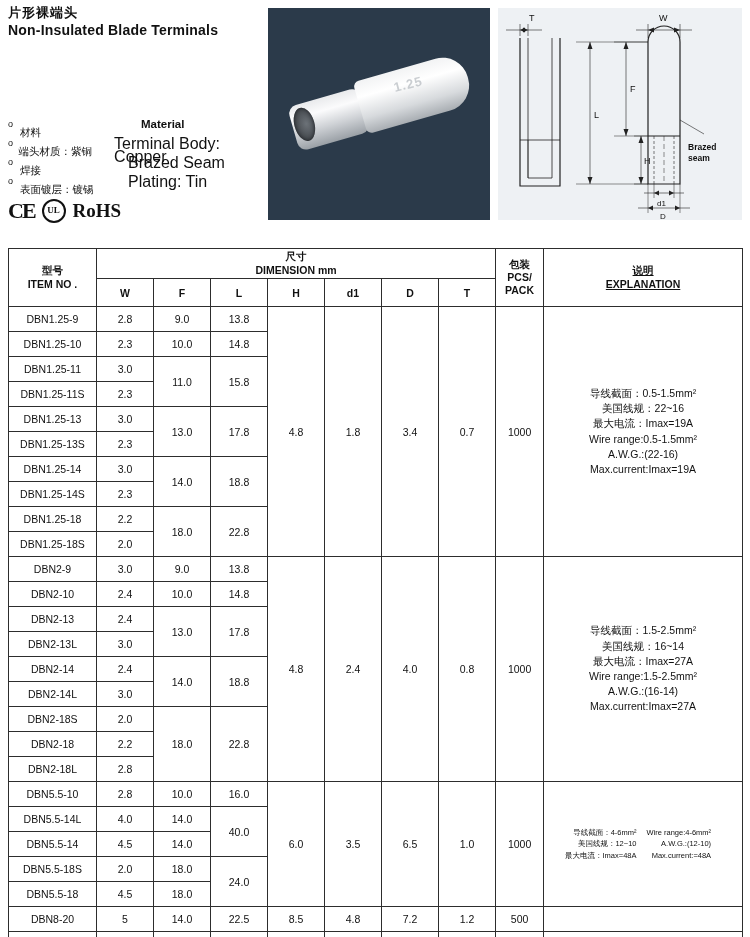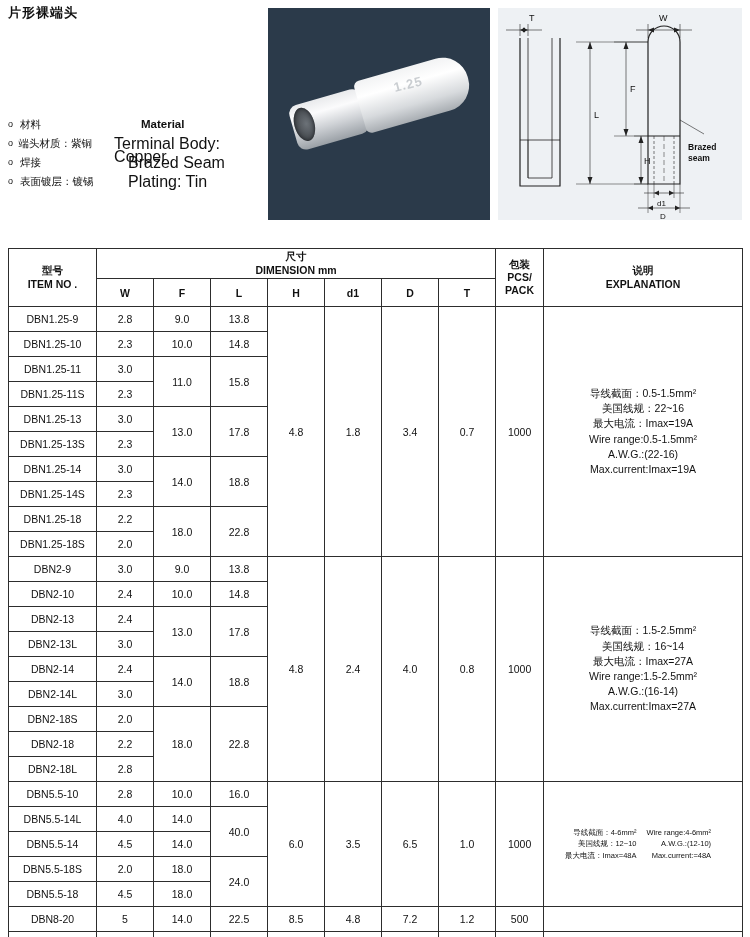--- a/index.html
+++ b/index.html
@@ -30,21 +30,21 @@
   .specs{
     position:absolute;left:8px;top:118px;width:250px;
   }
   .spec-row{
     display:flex;align-items:flex-start;margin-bottom:5px;height:14px;
   }
   .spec-bullet{
     width:12px;font-size:9px;line-height:13px;color:#111;
   }
   .spec-zh{
-    width:108px;font-size:10.5px;line-height:13px;
+    width:108px;font-size:10.5px;line-height:13px;margin-top:8px;
   }
   .spec-en{
     font-size:16px;line-height:13px;
   }
   .spec-head .spec-en{font-weight:bold;font-size:11.5px;margin-left:13px;}
 
   .cert{
     position:absolute;left:8px;top:198px;display:flex;align-items:center;gap:7px;
   }
   .ce-mark{
@@ -116,37 +116,38 @@
   }
   .tbl th{font-weight:bold;}
   .hdr-top{height:30px;}
   .hdr-sub{height:28px;font-size:12px;}
   .itemno{
     text-align:left;padding-left:8px;font-size:11px;
   }
   .hdr-item{line-height:1.25;font-size:10.5px;}
   .dim-head{line-height:1.3;font-size:10px;}
   .pack-head{line-height:1.25;font-size:9.5px;}
-  .expl-head{line-height:1.3;font-size:10px;}
+  .expl-head{line-height:1.3;font-size:10px;text-decoration:underline;}
   .expl-cell{
     font-size:10px;line-height:1.45;text-align:center;padding:2px 4px;
   }
   .expl-small{
     font-size:7.5px;line-height:1.5;text-align:left;padding:2px 6px;
   }
   .expl-small table{border-collapse:collapse;margin:0 auto;}
   .expl-small td{border:none;height:auto;text-align:right;font-size:7.5px;padding:0 10px 0 0;}
 </style>
 </head>
 <body>
 
 <div class="page">
 
   <div class="header">
     <div class="title-zh">片形裸端头</div>
+    <div class="title-en">Non-Insulated Blade Terminals</div>
 
     <div class="specs">
       <div class="spec-row spec-head">
         <div class="spec-bullet">o</div>
         <div class="spec-zh">材料</div>
         <div class="spec-en">Material</div>
       </div>
       <div class="spec-row">
         <div class="spec-bullet">o</div>
         <div class="spec-zh">端头材质：紫铜</div>
@@ -157,20 +158,25 @@
         <div class="spec-zh">焊接</div>
         <div class="spec-en">Brazed Seam</div>
       </div>
       <div class="spec-row">
         <div class="spec-bullet">o</div>
         <div class="spec-zh">表面镀层：镀锡</div>
         <div class="spec-en">Plating: Tin</div>
       </div>
     </div>
 
+    <div class="cert">
+      <div class="ce-mark">CE</div>
+      <div class="ul-mark">UL</div>
+      <div class="rohs-mark">RoHS</div>
+    </div>
   </div>
 
   <div class="photo">
     <div class="term">
       <div class="barrel"></div>
       <div class="bore"></div>
       <div class="blade"></div>
       <div class="emboss">1.25</div>
     </div>
   </div>

